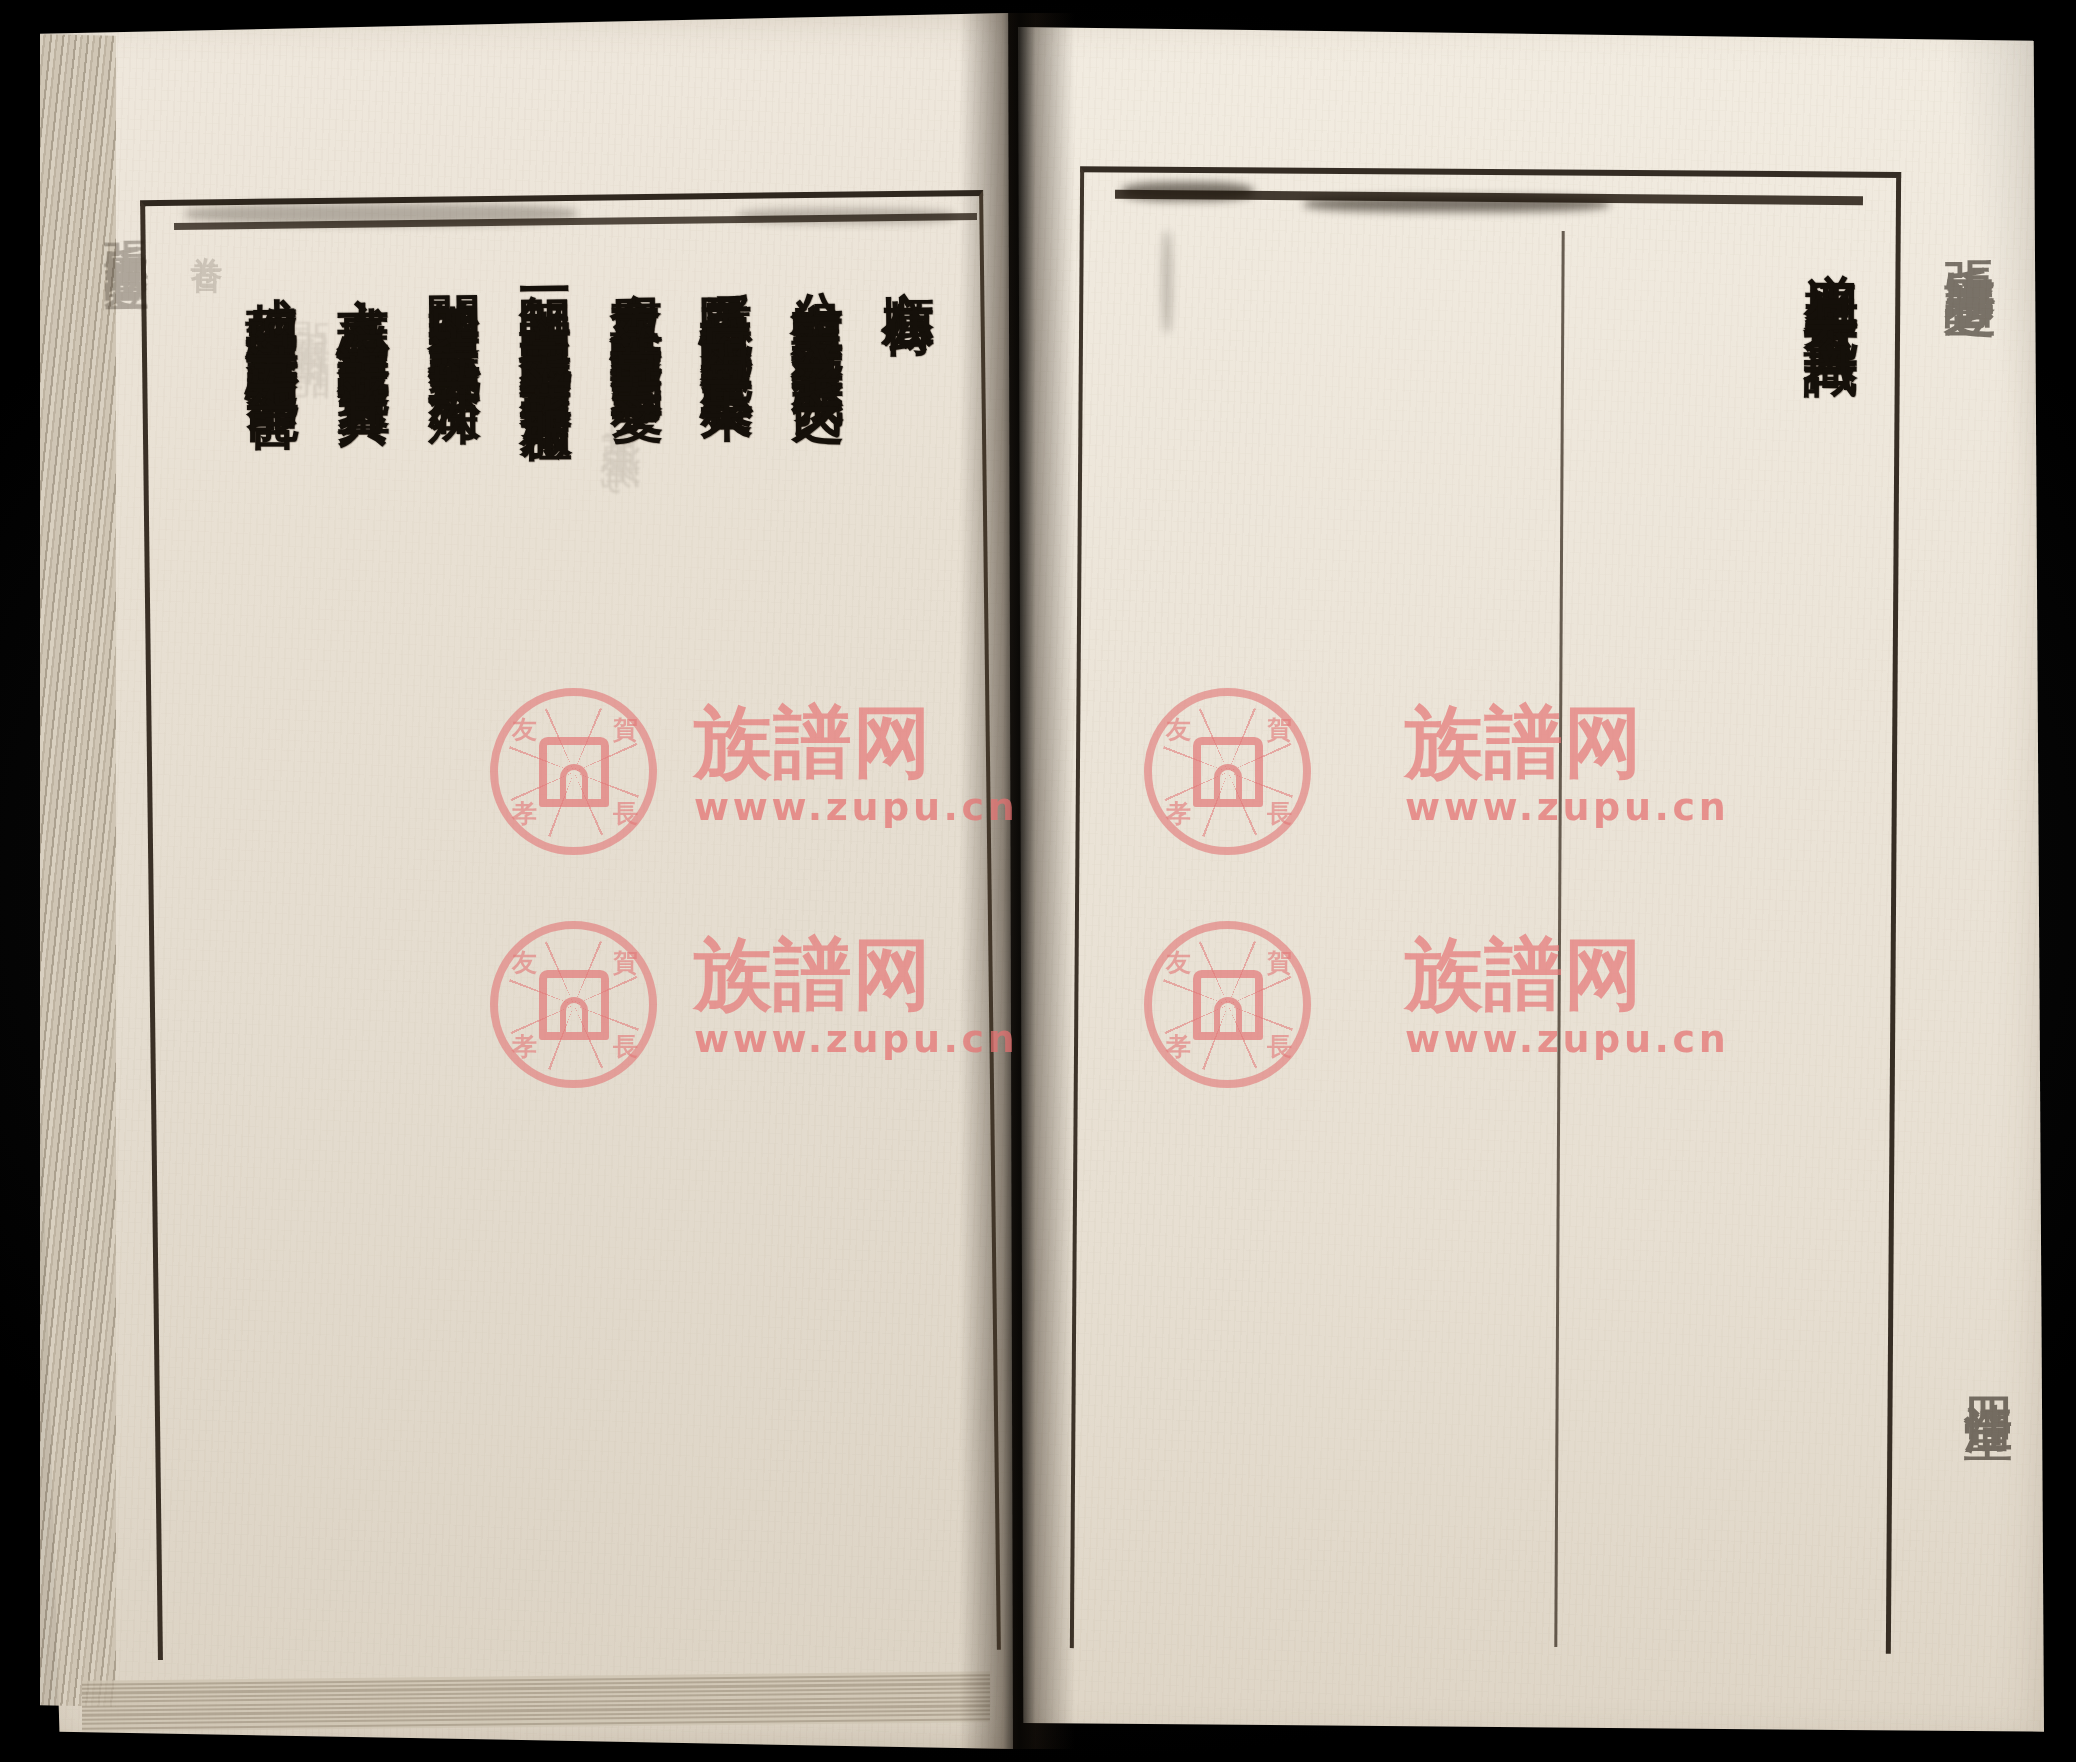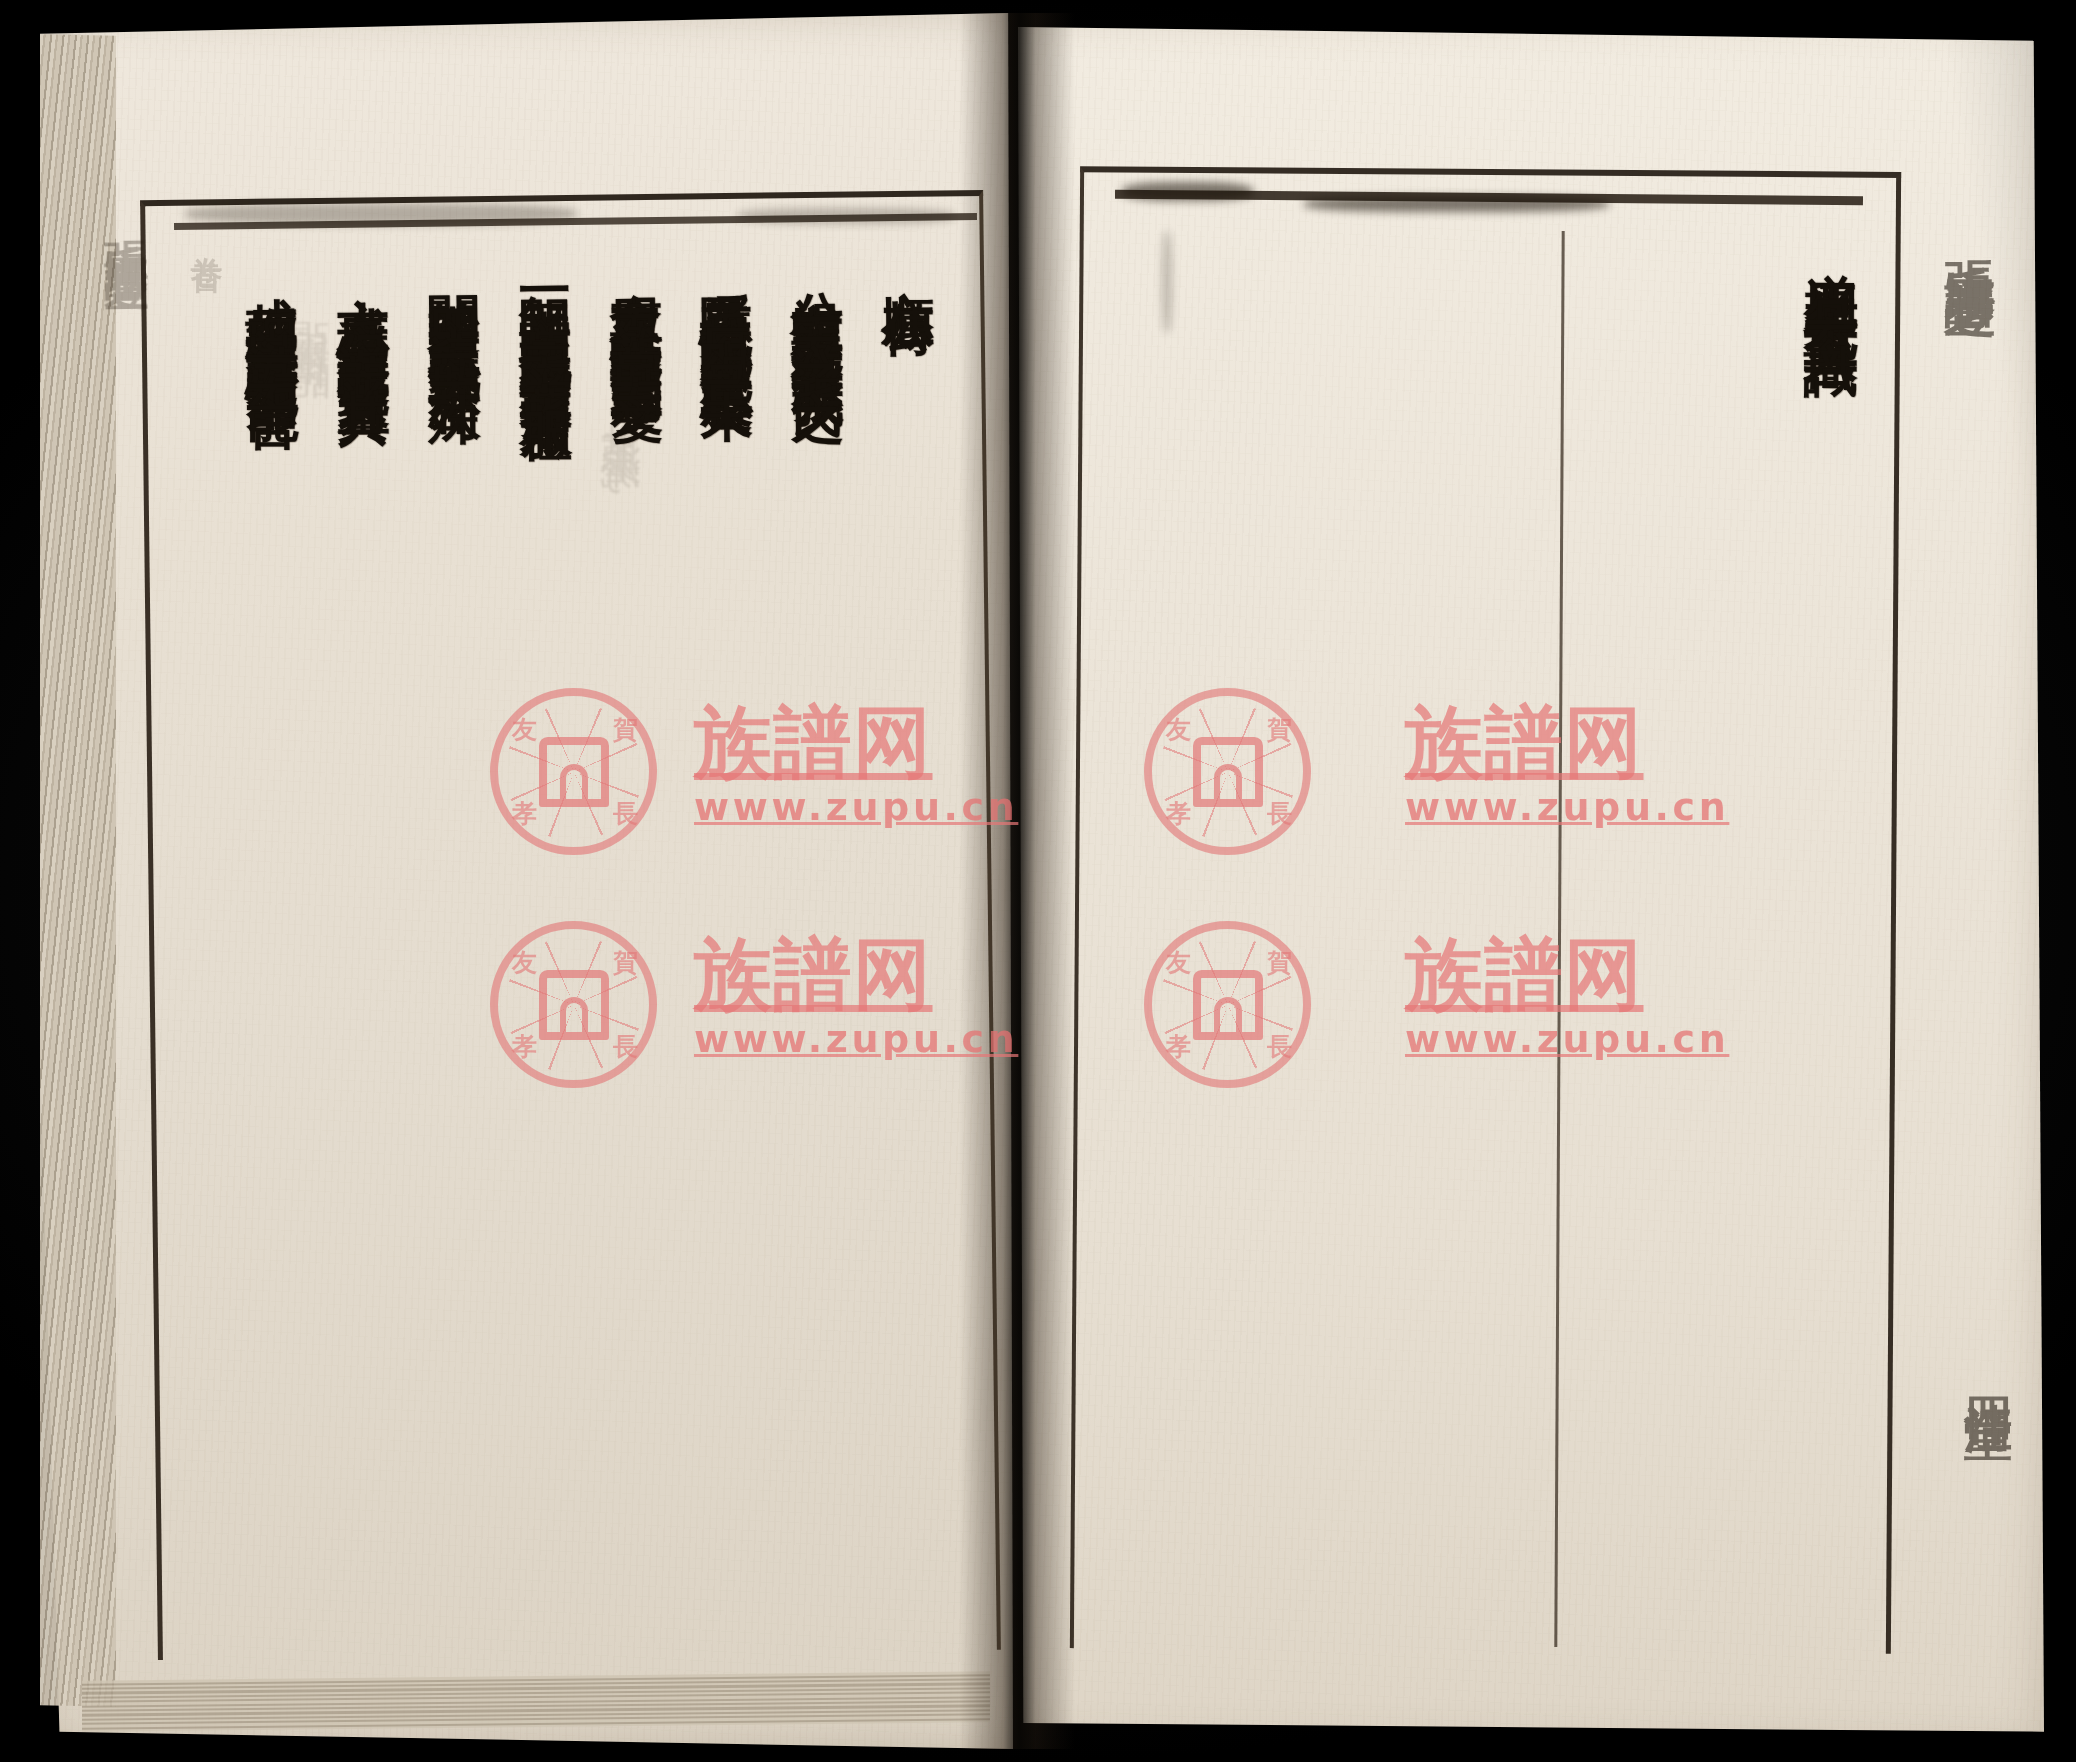--- a/index.html
+++ b/index.html
@@ -338,21 +338,20 @@
     font-size: 25px;
     font-weight: 700;
   }
 
   .wm-text {
     color: rgba(230,118,118,0.70);
     font-family: "DejaVu Sans", sans-serif;
     font-weight: 700;
     line-height: 1.0;
     white-space: nowrap;
-    text-decoration: underline;
   }
   .wm-text .wm-cn {
     font-size: 78px;
     letter-spacing: 1.5px;
     display: block;
   }
   .wm-text .wm-url {
     font-size: 38px;
     letter-spacing: 3.6px;
     display: block;

